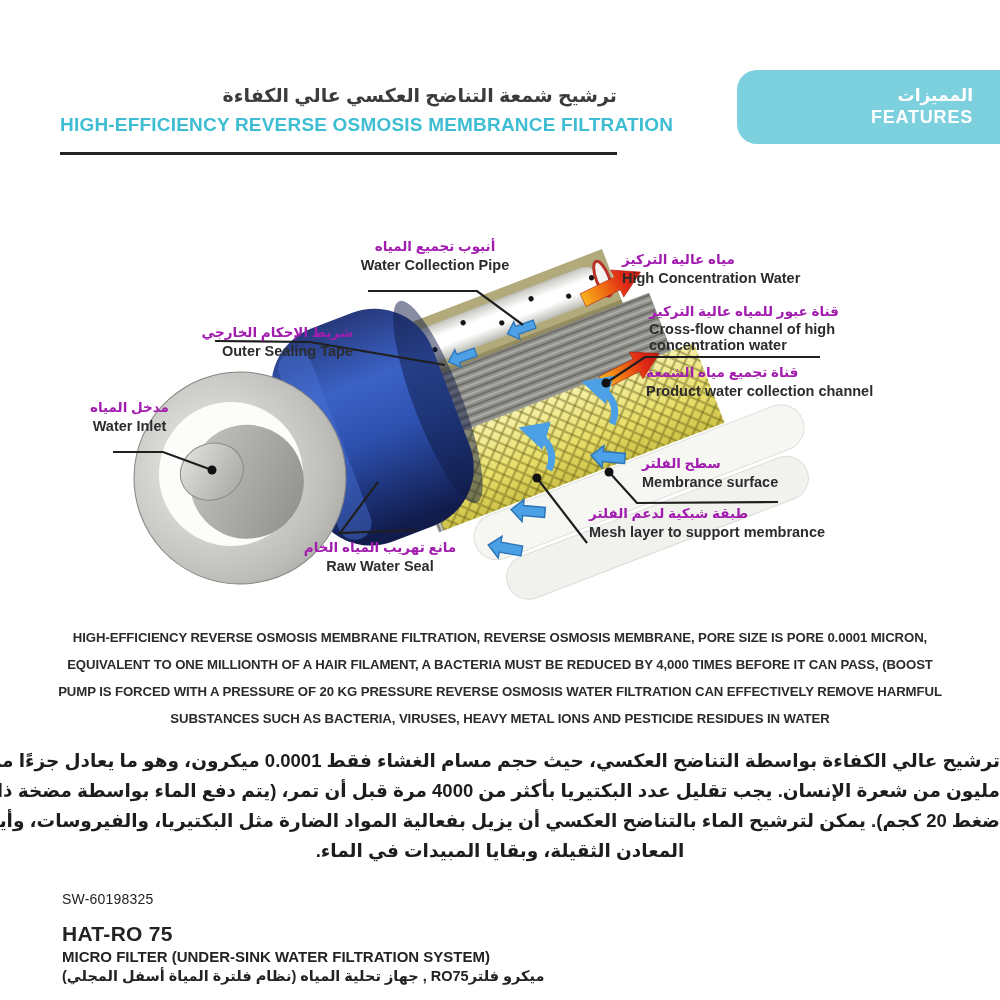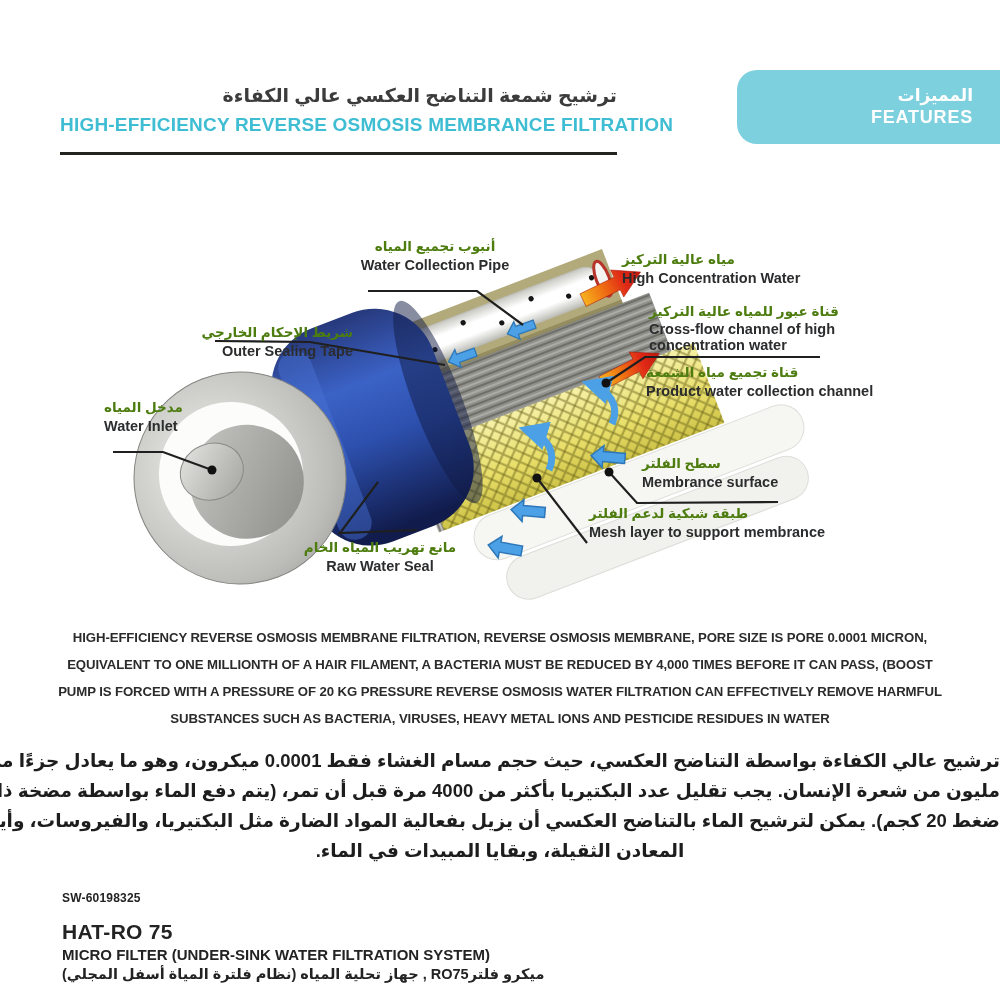--- a/index.html
+++ b/index.html
@@ -13,45 +13,45 @@
   .badge .ar{font-size:17px;font-weight:700;line-height:1.25;}
   .badge .en{font-size:18px;font-weight:700;letter-spacing:.8px;line-height:1.25;}
 
   .titleblock{position:absolute;left:60px;top:84px;width:557px;}
   .title-ar{text-align:right;direction:rtl;font-size:19px;font-weight:700;color:#3c3c3c;margin-bottom:7px;}
   .title-en{font-size:19px;font-weight:700;color:#3fbdd3;letter-spacing:.2px;padding-bottom:16px;
             border-bottom:3px solid #232320;white-space:nowrap;}
 
   
   .lbl{position:absolute;line-height:1.3;}
-  .lbl .ar{color:#4d7c0f;font-size:13.5px;font-weight:700;direction:rtl;}
+  .lbl .ar{color:#a21caf;font-size:13.5px;font-weight:700;direction:rtl;}
   .lbl .en{color:#2b2c2e;font-size:14.5px;font-weight:700;}
   .lbl .en2{color:#2b2c2e;font-size:14.5px;font-weight:700;line-height:1.12;}
   #lbl-wcp{left:310px;top:238px;width:250px;text-align:center;}
   #lbl-ost{left:76px;top:289px;width:277px;text-align:right;margin-top:35px;}
-  #lbl-wi{left:104px;top:399px;width:95px;text-align:left;}
+  #lbl-wi{left:82px;top:399px;width:95px;text-align:center;}
   #lbl-hcw{left:622px;top:251px;width:260px;text-align:left;}
   #lbl-hcw .ar,#lbl-cfc .ar,#lbl-pwc .ar,#lbl-ms .ar,#lbl-ml .ar{text-align:left;}
   #lbl-cfc{left:649px;top:303px;width:250px;}
   #lbl-pwc{left:646px;top:364px;width:280px;}
   #lbl-ms{left:642px;top:455px;width:220px;}
   #lbl-ml{left:589px;top:505px;width:280px;}
   #lbl-rws{left:290px;top:539px;width:180px;text-align:center;}
 
   .diagram-svg{position:absolute;left:0;top:212px;}
 
   
   .desc-en{position:absolute;left:0;top:624px;width:1000px;text-align:center;color:#2b2b2b;}
   .desc-en div{font-size:13.2px;font-weight:700;letter-spacing:-.1px;line-height:27px;white-space:nowrap;}
   .desc-ar{position:absolute;left:0;top:746px;width:1000px;text-align:center;color:#1d1d1d;direction:rtl;}
   .desc-ar div{font-size:18.5px;font-weight:700;line-height:30px;white-space:nowrap;}
 
   
   .footer{position:absolute;left:62px;top:891px;color:#232323;}
-  .footer .sku{font-size:12px;font-weight:700;letter-spacing:.2px;}
+  .footer .sku{font-size:14px;font-weight:400;letter-spacing:.2px;}
   .footer .model{font-size:21px;font-weight:700;letter-spacing:.3px;margin-top:15px;}
   .footer .name-en{font-size:15px;font-weight:700;margin-top:2px;}
   .footer .name-ar{font-size:14.5px;font-weight:700;margin-top:3px;direction:ltr;unicode-bidi:plaintext;}
 </style>
 </head>
 <body>
 
 <div class="page">
 
   <div class="badge">

